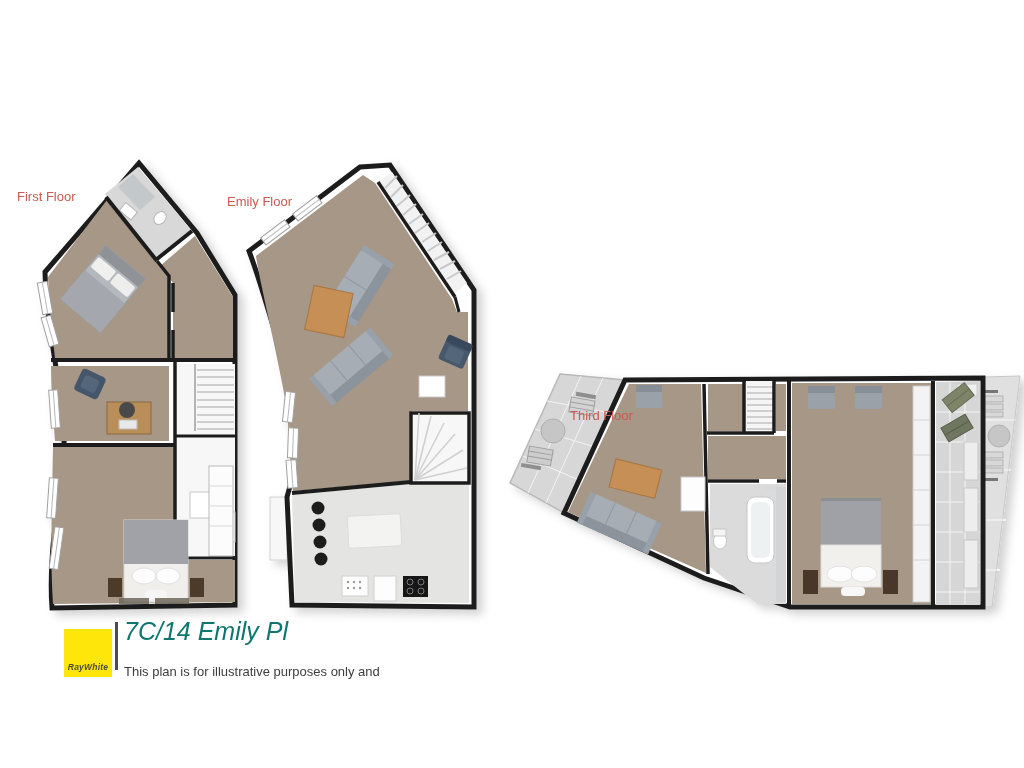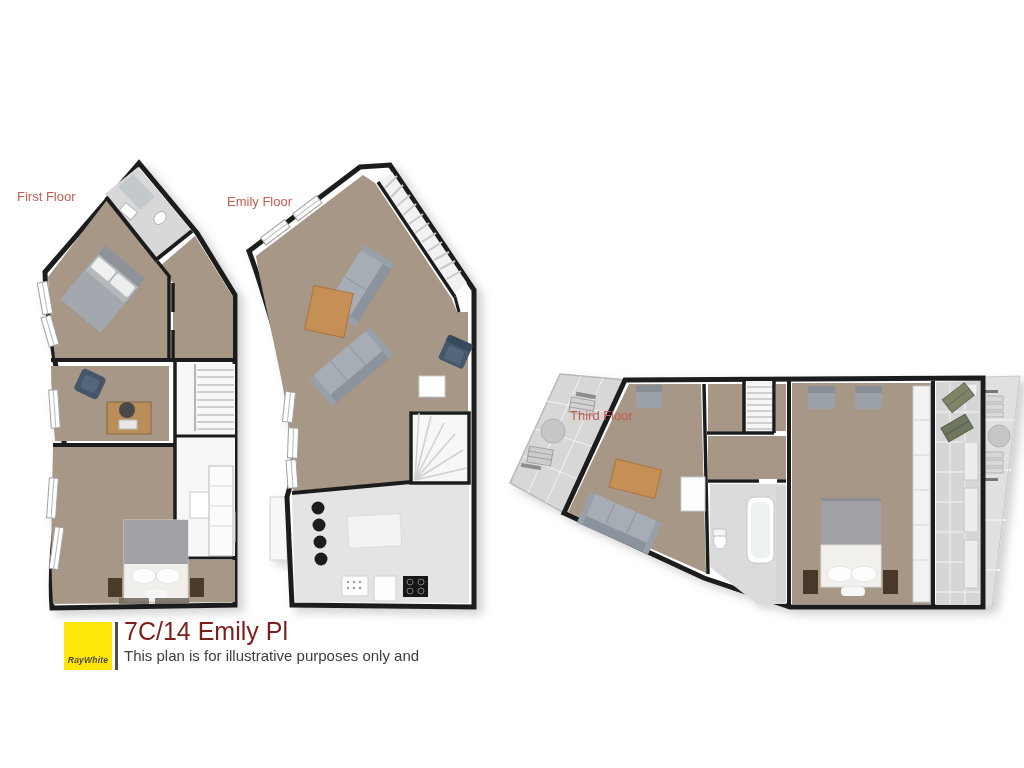--- a/index.html
+++ b/index.html
@@ -4,26 +4,26 @@
 <style>
   html,body{margin:0;padding:0;}
   body{width:1024px;height:768px;background:#ffffff;font-family:"Liberation Sans",sans-serif;position:relative;overflow:hidden;}
   .canvas{position:absolute;left:7px;top:0;width:1024px;height:748px;}
   svg.plan{position:absolute;left:0;top:0;}
   .floor-label{position:absolute;font-size:13px;color:#c85a50;white-space:nowrap;}
   .lbl-first{left:10px;top:189px;}
   .lbl-second{left:220px;top:194px;}
   .lbl-third{left:563px;top:361px;margin-top:47px;}
   .brand{position:absolute;left:57px;top:619px;display:flex;align-items:flex-start;}
-  .logo{width:48px;height:48px;margin-top:3px;background:#ffe60a;display:flex;align-items:flex-end;justify-content:center;box-sizing:border-box;padding-bottom:5px;}
+  .logo{width:48px;height:48px;margin-top:10px;background:#ffe60a;display:flex;align-items:flex-end;justify-content:center;box-sizing:border-box;padding-bottom:5px;}
   .logo span{font-size:8.5px;font-style:italic;font-weight:bold;color:#4a4a40;letter-spacing:.2px;}
   .sep{width:3px;height:48px;margin-top:3px;background:#4d4d4d;margin-left:3px;}
   .titleblock{margin-left:6px;}
-  .prop-title{font-size:25px;line-height:1;color:#7f1d1d;}
-  .disclaimer{margin-top:3px;font-size:15px;line-height:1.25;color:#3d3d3d;}
+  .prop-title{font-size:25px;line-height:1;color:#0f766e;font-style:italic;}
+  .disclaimer{margin-top:20px;font-size:13px;line-height:1.25;color:#3d3d3d;}
 </style>
 </head>
 <body>
 
 <div class="canvas">
 
 <svg class="plan" width="1024" height="768" viewBox="0 0 1024 768">
   <defs>
     <filter id="ds" x="-20%" y="-20%" width="150%" height="150%">
       <feDropShadow dx="6" dy="5" stdDeviation="5" flood-color="#000000" flood-opacity="0.18"></feDropShadow>

